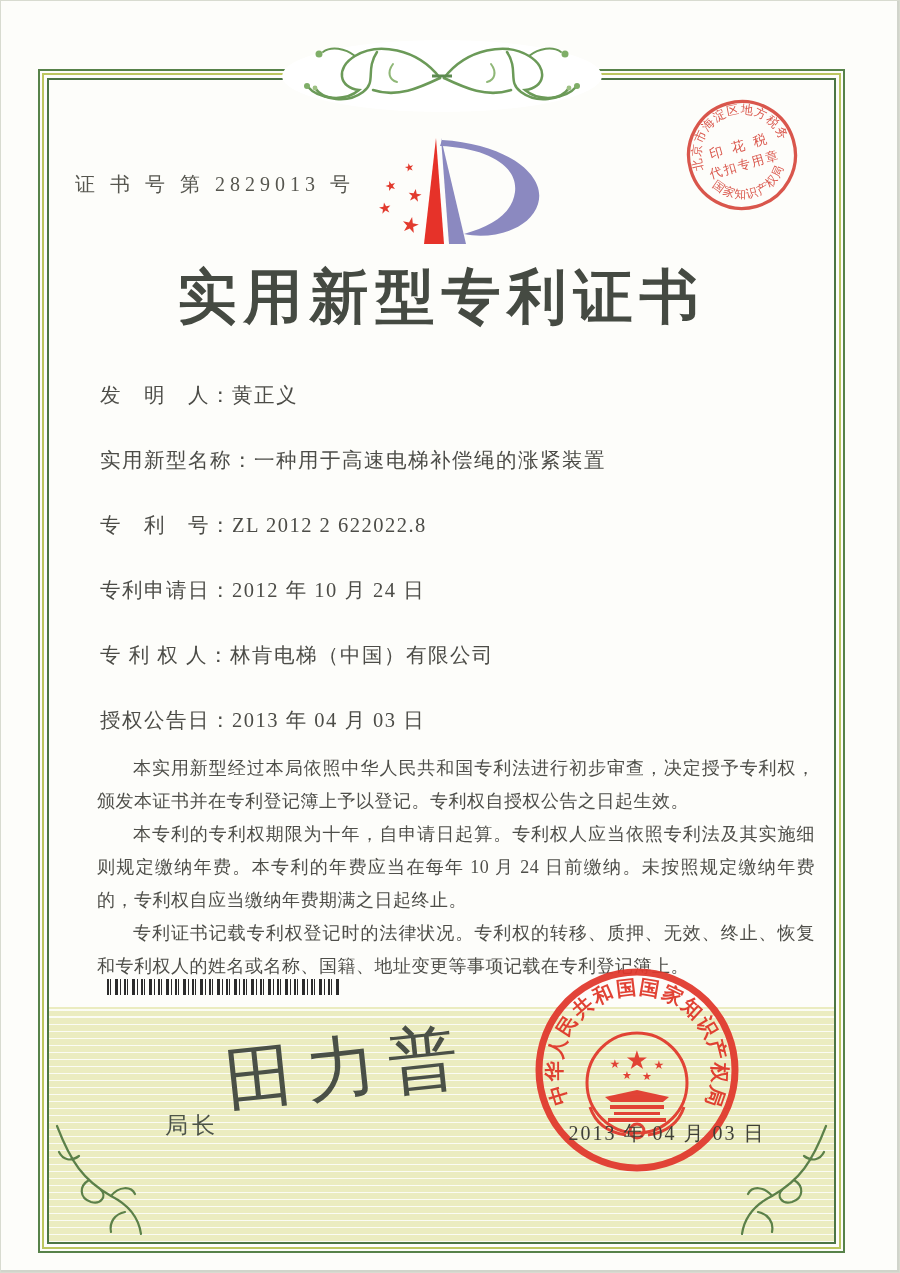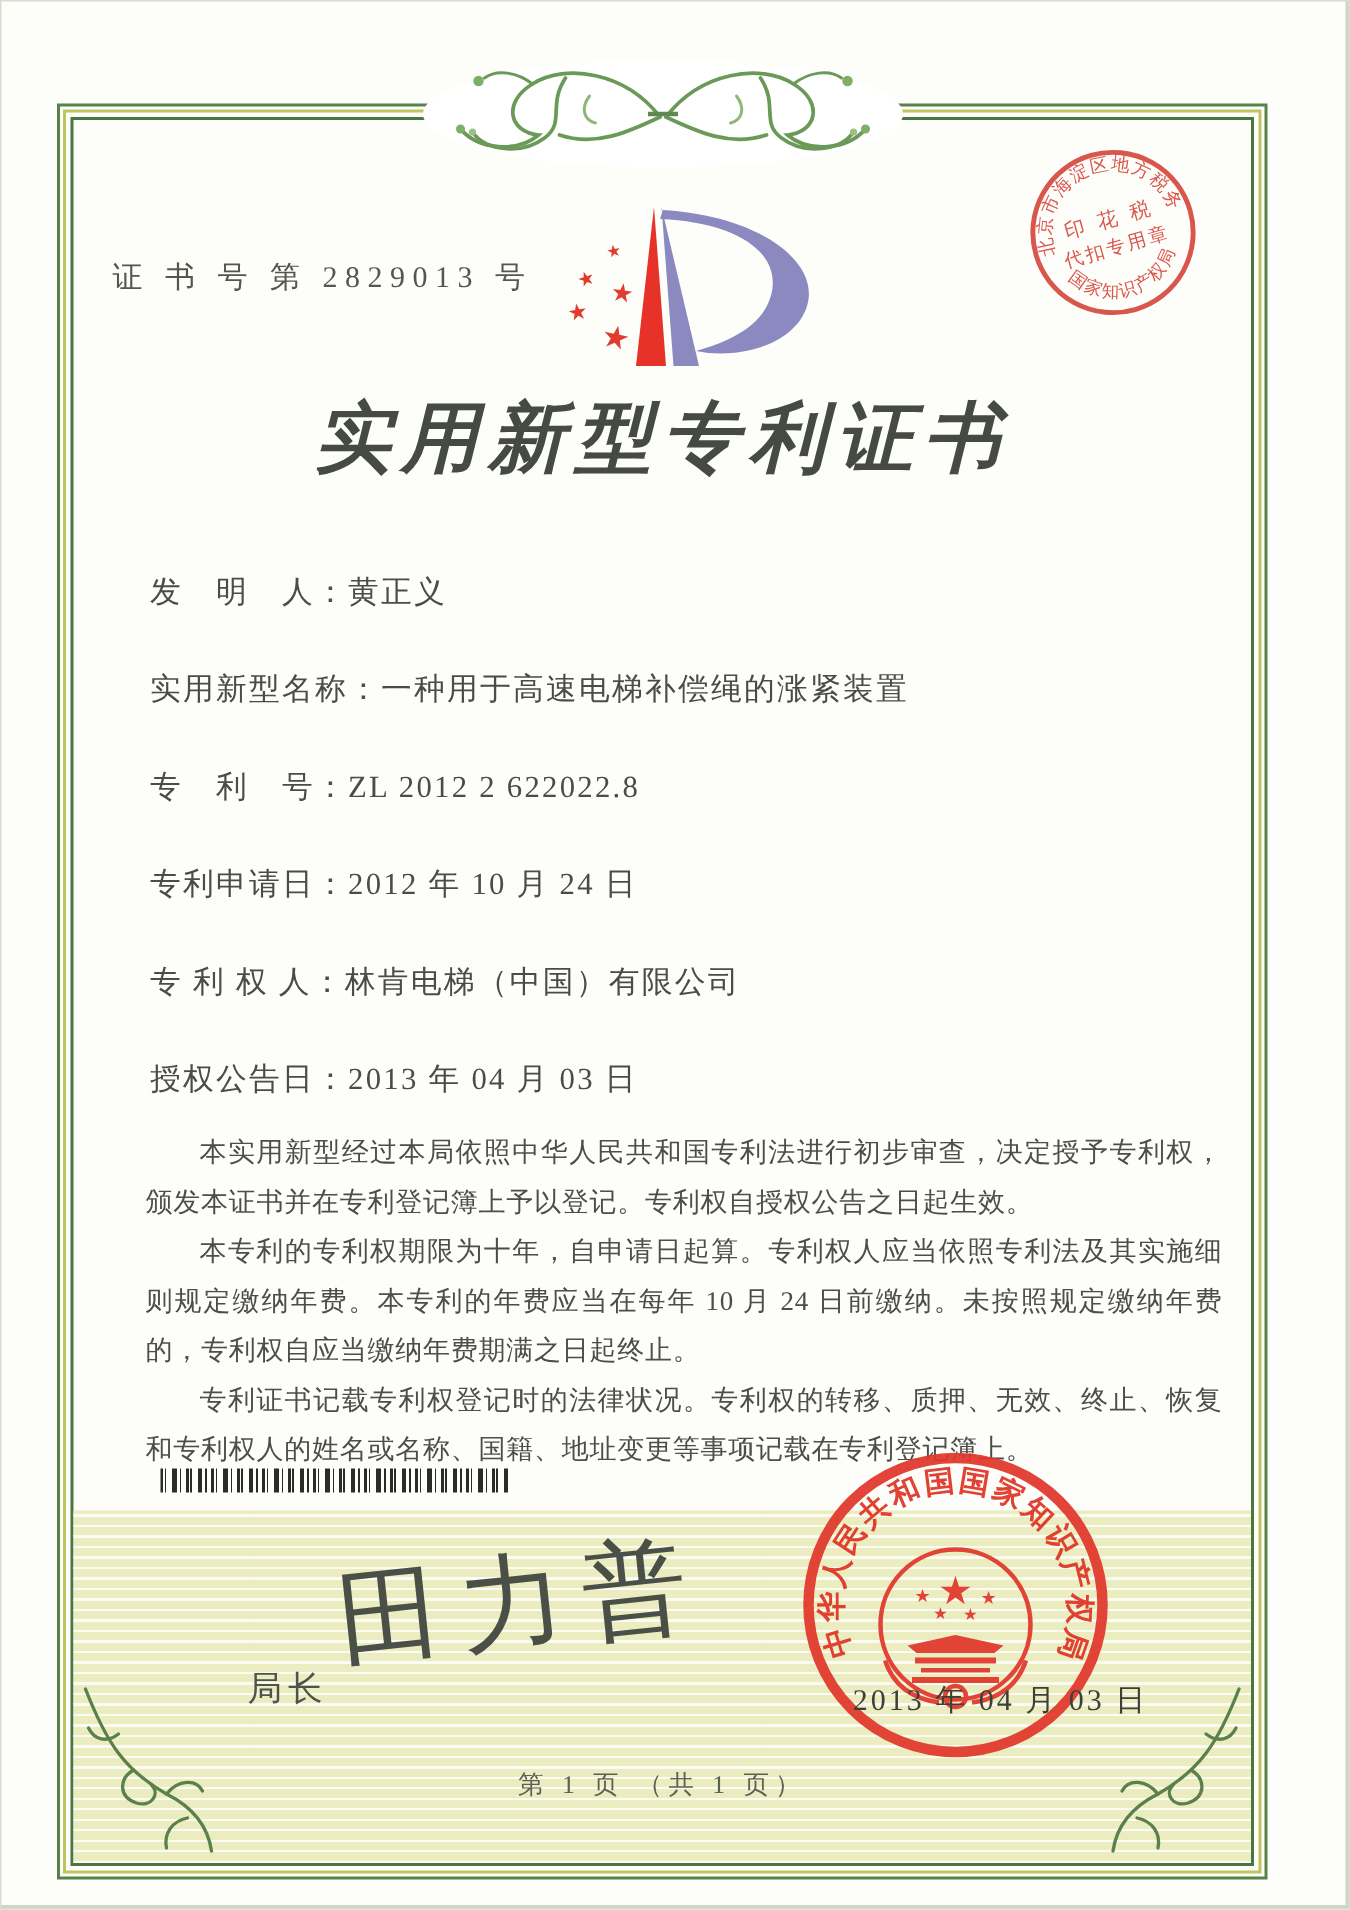--- a/index.html
+++ b/index.html
@@ -13,21 +13,21 @@
 
   .top-ornament{position:absolute;top:-50px;left:50%;margin-left:-215px;z-index:2;}
 
   .cert-no{position:absolute;left:26px;top:58px;font-size:20px;letter-spacing:5px;color:#56564f;margin-top:33px;}
 
   .logo{position:absolute;left:293px;top:50px;}
 
   .stamp{position:absolute;left:618px;top:0px;transform:rotate(-16deg);opacity:.9;}
 
   .title{position:absolute;top:178px;left:0;width:100%;text-align:center;margin:0;
-         font-size:51px;font-weight:700;letter-spacing:7px;color:#454a42;font-style:italic;}
+         font-size:59px;font-weight:700;letter-spacing:7px;color:#454a42;}
 
   .fields{position:absolute;left:51px;top:300px;font-size:20.5px;color:#4c4c47;letter-spacing:1.5px;}
   .fields .row{line-height:30px;margin:0 0 35px 0;white-space:nowrap;}
 
   .paras{position:absolute;left:48px;top:672px;width:718px;font-size:18px;line-height:33px;
          color:#4e4e49;letter-spacing:.5px;text-align:justify;}
   .paras p{margin:0;text-indent:2em;}
 
   .barcode{position:absolute;left:58px;top:899px;width:232px;height:16px;
     background:repeating-linear-gradient(90deg,#2b2b2b 0 2px,transparent 2px 3px,#2b2b2b 3px 4px,
@@ -170,16 +170,15 @@
         <rect x="82" y="147" width="46" height="3"></rect>
         <rect x="76" y="153" width="58" height="4"></rect>
         <circle cx="105" cy="166" r="7" fill="none" stroke="#e1372b" stroke-width="3"></circle>
         <path d="M58,142 Q66,166 94,170" fill="none" stroke="#e1372b" stroke-width="3"></path>
         <path d="M152,142 Q144,166 116,170" fill="none" stroke="#e1372b" stroke-width="3"></path>
       </g>
     </svg>
 
     <div class="seal-date">2013 年 04 月 03 日</div>
 
-    <div class="footer">第 1 页 （共 1 页）</div>
 
   </div>
 </div>
 
 </body></html>

